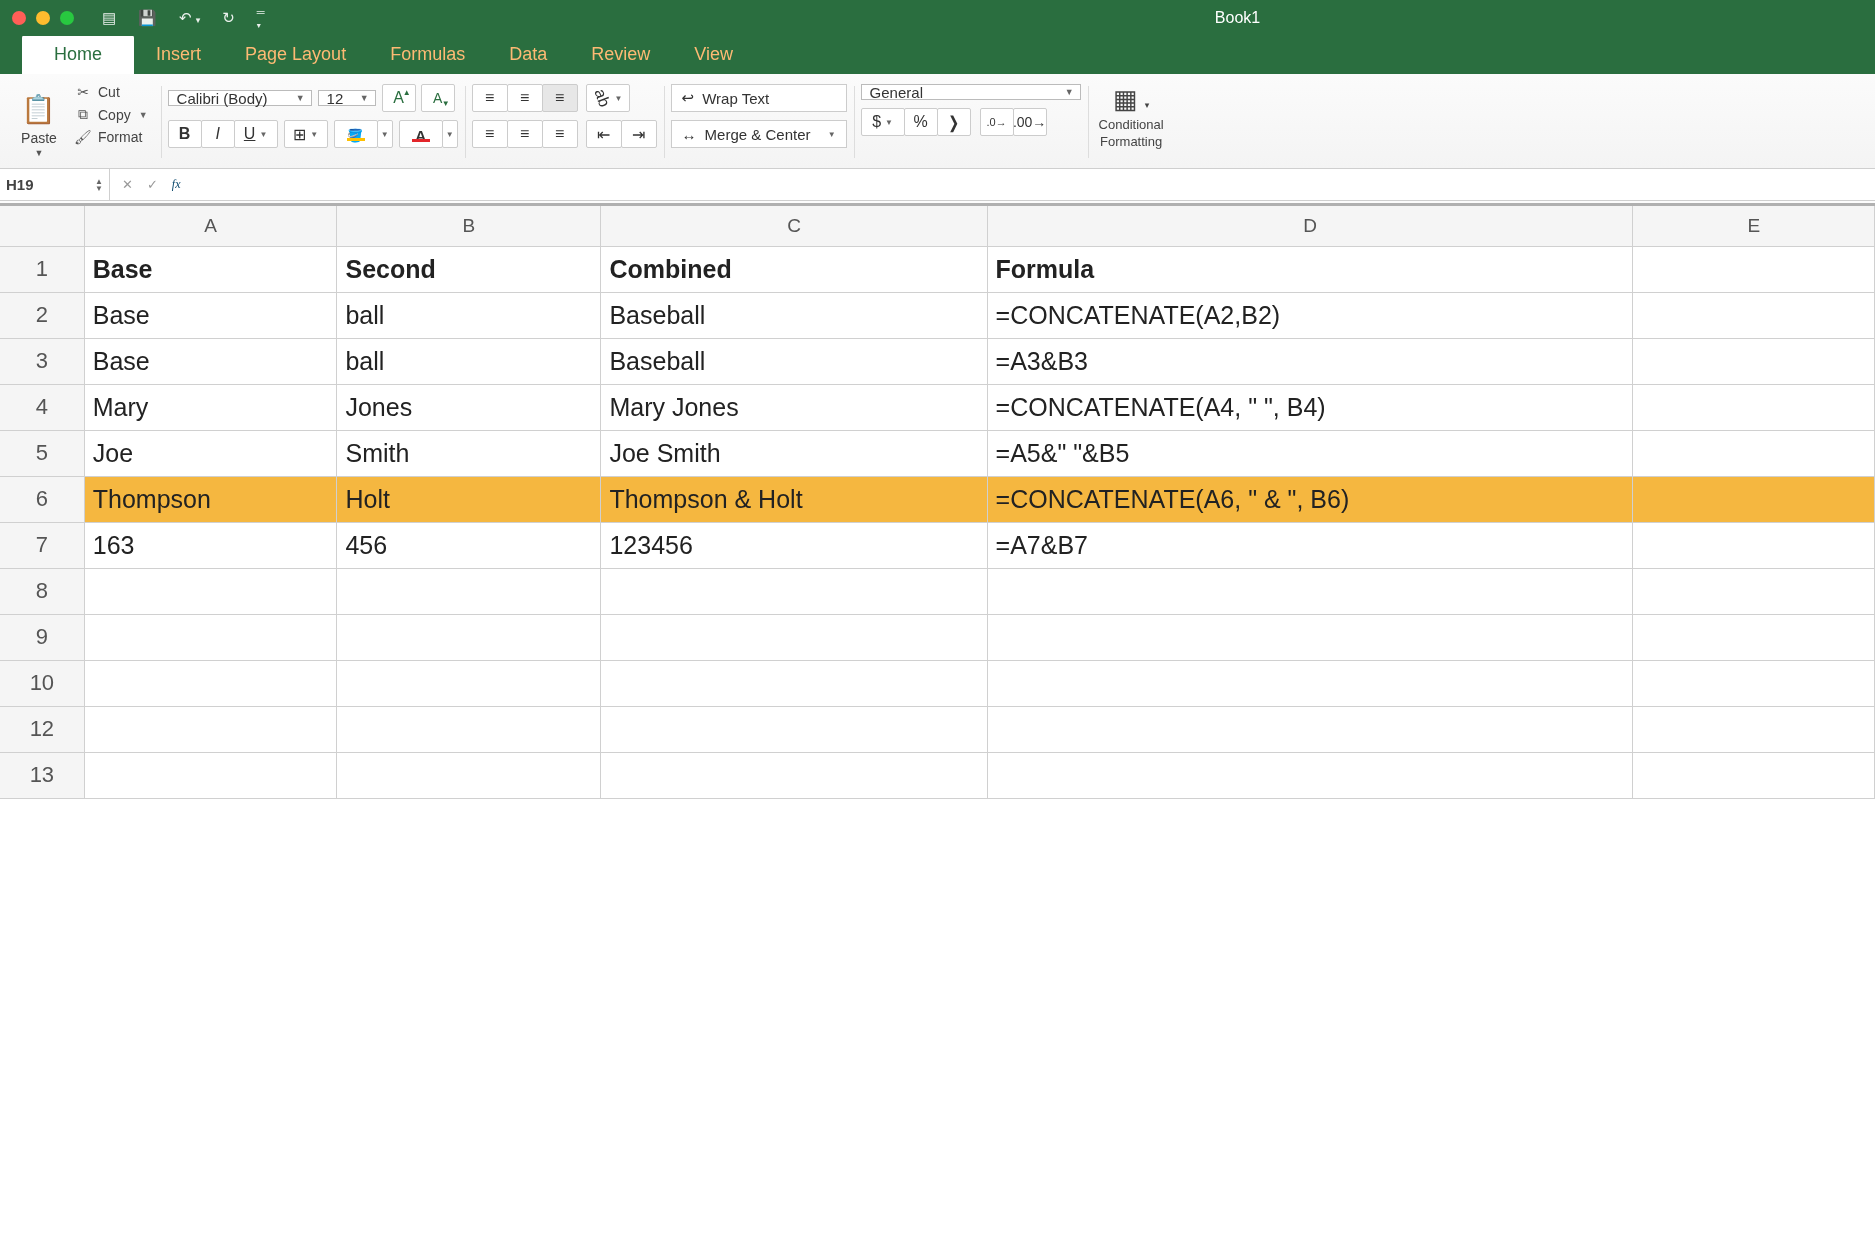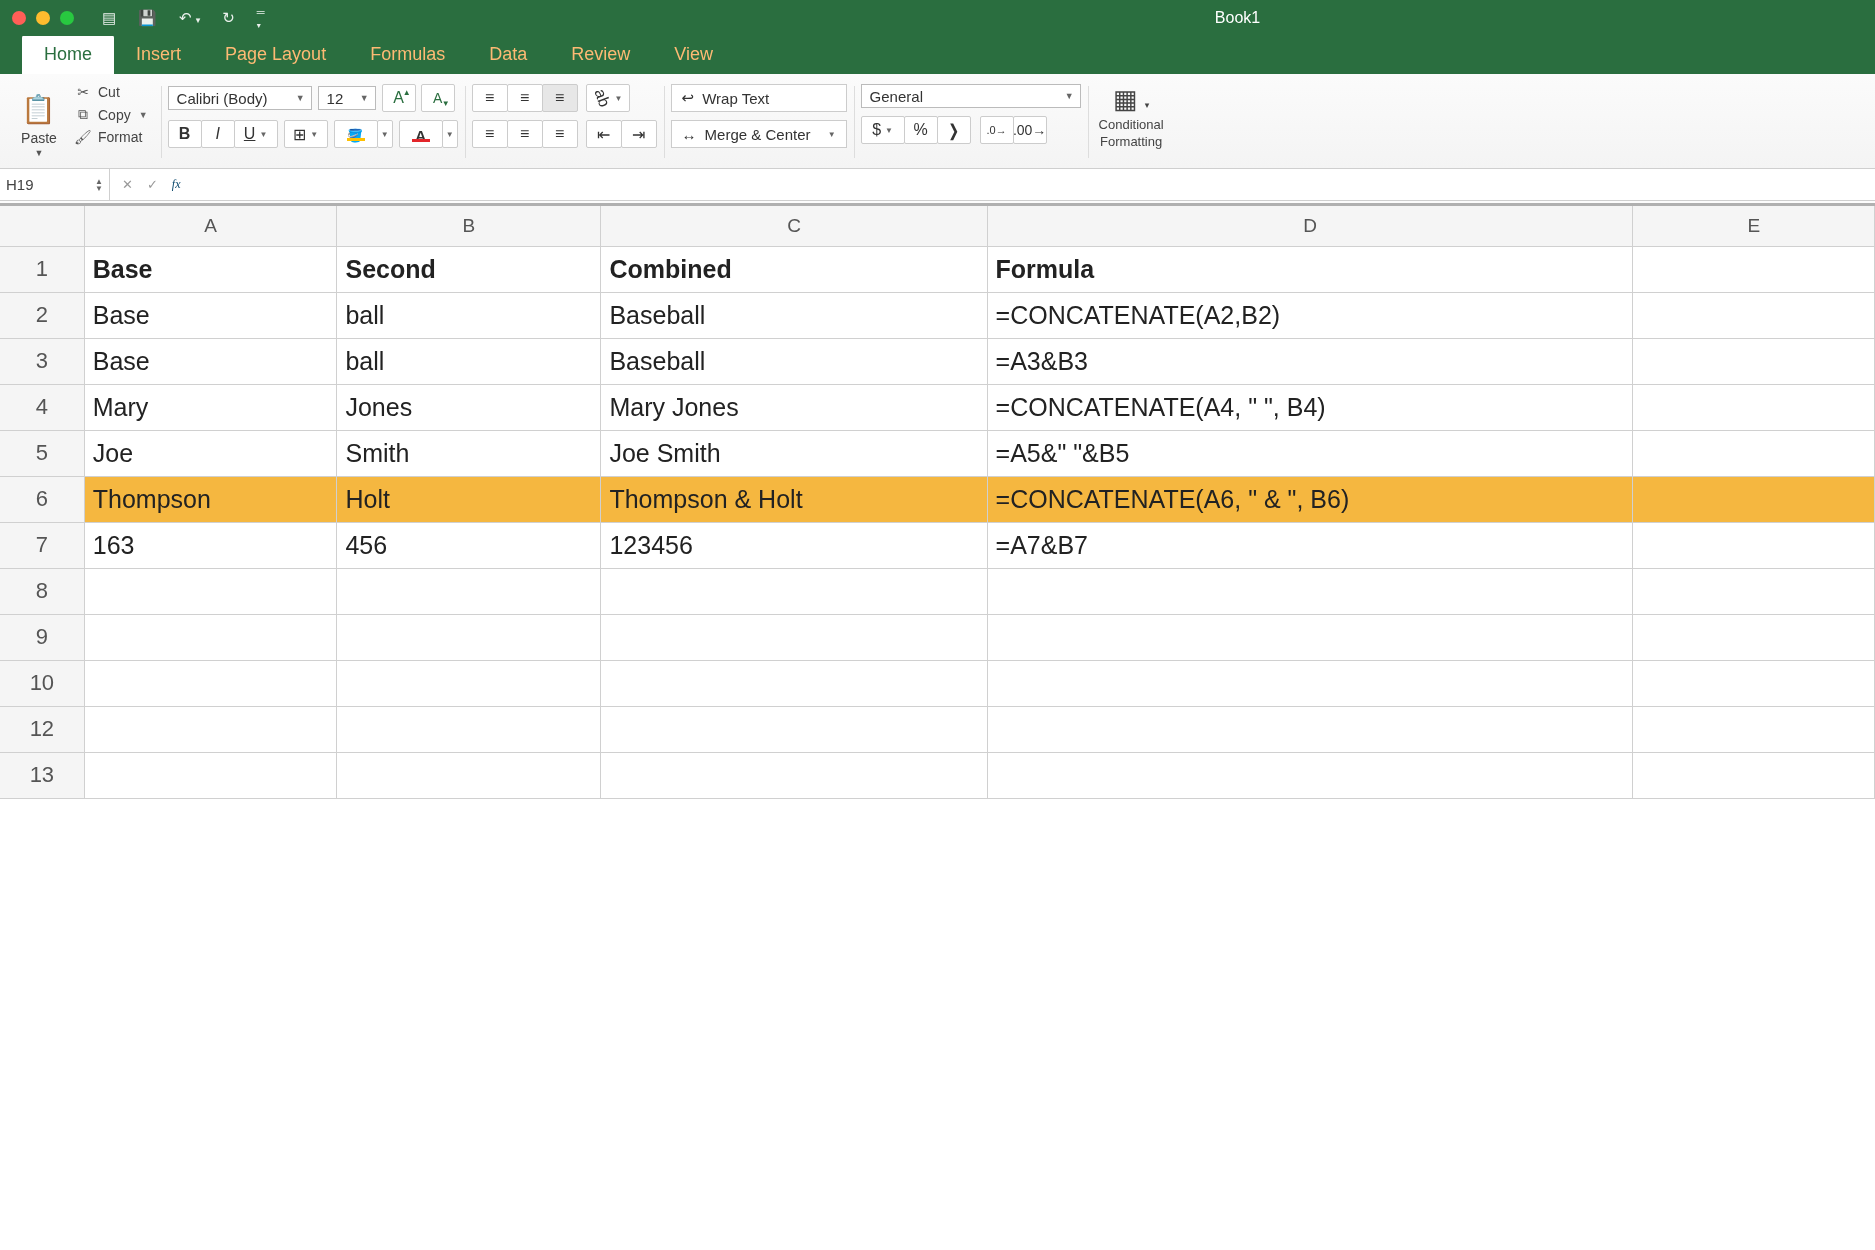--- a/index.html
+++ b/index.html
@@ -41,21 +41,21 @@
 .tab {
   color: #fdba74;
   padding: 9px 22px;
   font-size: 18px;
   cursor: pointer;
 }
 .tab.active {
   background:#fff;
   color:#2a6e3f;
   border-radius:3px 3px 0 0;
-  padding: 9px 22px;
+  padding: 9px 32px;
 }
 
 
 .ribbon {
   background: linear-gradient(#fbfbfb,#f4f4f4);
   border-bottom:1px solid #cfcfcf;
   display:flex;
   height:95px;
   padding:6px 6px 4px 10px;
   gap:14px;
@@ -67,21 +67,21 @@
 .paste-btn { display:flex; flex-direction:column; align-items:center; justify-content:center; width:58px; padding-top:6px; }
 .paste-btn .ico { font-size:28px; }
 .paste-btn .lbl { font-size:14px; color:#444; margin-top:4px; }
 .paste-dd { font-size:9px; color:#555; margin-top:2px;}
 
 .clip-actions { display:flex; flex-direction:column; gap:6px; padding-top:4px; padding-right:6px;}
 .clip-row { display:flex; align-items:center; gap:6px; font-size:14px; color:#444; }
 .clip-row .ci { width:18px; text-align:center; color:#555;}
 
 .font-row, .font-row2 { display:flex; align-items:center; gap:6px; }
-.dd { background:#fff; border:1px solid #bbb; height:24px; display:flex; align-items:center; justify-content:space-between; padding:0 6px 0 8px; font-size:15px; color:#333; }
+.dd { background:#fff; border:1px solid #bbb; height:16px; display:flex; align-items:center; justify-content:space-between; padding:0 6px 0 8px; font-size:15px; color:#333; }
 .dd .car { font-size:9px; color:#666; margin-left:8px; }
 .font-name { width:144px; }
 .font-size { width:58px; }
 .sq { width:34px; height:28px; border:1px solid #ccc; background:#fff; display:flex; align-items:center; justify-content:center; font-size:16px; color:#333; border-radius:2px; cursor:pointer;}
 .sq2 { width:44px; }
 .btn-row { display:flex; gap:0; }
 .btn-row .sq:not(:first-child){ margin-left:-1px; }
 
 .align-row { display:flex; gap:0; }
 .align-row .sq { width:36px; margin-left:-1px;}
@@ -97,21 +97,21 @@
 .cond-fmt .ico { font-size:26px; }
 .afont-grow { position:relative; }
 .afont-grow .sm { font-size:8px; position:absolute; right:4px; top:3px; color:#2a6e3f;}
 .color-under { width:18px; height:3px; background:#ffc000; margin-top:-5px; }
 .color-under.red { background:#e3262b; }
 
 
 .fx-bar {
   height:32px; border-bottom:1px solid #cfcfcf; display:flex; align-items:stretch;
 }
-.name-box { width:110px; border-right:1px solid #cfcfcf; display:flex; align-items:center; padding:0 6px; font-size:15px; color:#444; justify-content:space-between;}
+.name-box { width:110px; border-right:1px solid #cfcfcf; display:flex; align-items:center; padding:0 6px; font-size:15px; color:#444; justify-content:space-between;font-weight:bold;}
 .name-box .spin { display:flex; flex-direction:column; font-size:8px; line-height:7px; color:#666; }
 .fx-btns { display:flex; align-items:center; gap:14px; padding:0 12px; color:#999; }
 .fx-btns .fxico { font-style:italic; font-family: "Times New Roman", serif; font-size:12px; color:#0c4a6e;}
 .formula-input { flex:1; border:none; outline:none; padding:0 6px; font-size:14px; }
 .fx-bottom { height:5px; border-bottom:3px solid #b0b0b0; background:#fcfcfc; }
 
 
 .grid-wrap { overflow:hidden; }
 table.sheet { border-collapse:collapse; width:100%; table-layout:fixed; }
 table.sheet th, table.sheet td { border:1px solid #d0d0d0; }

